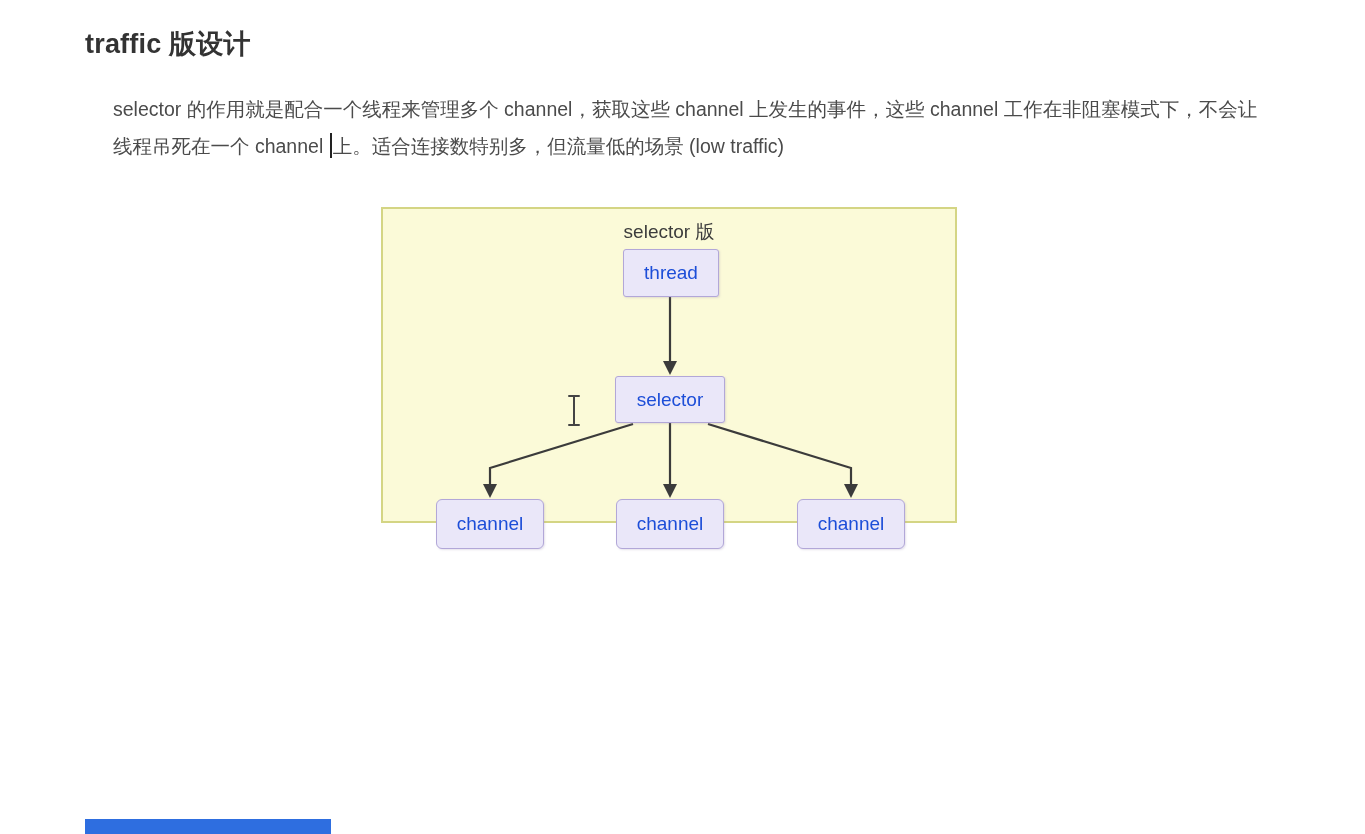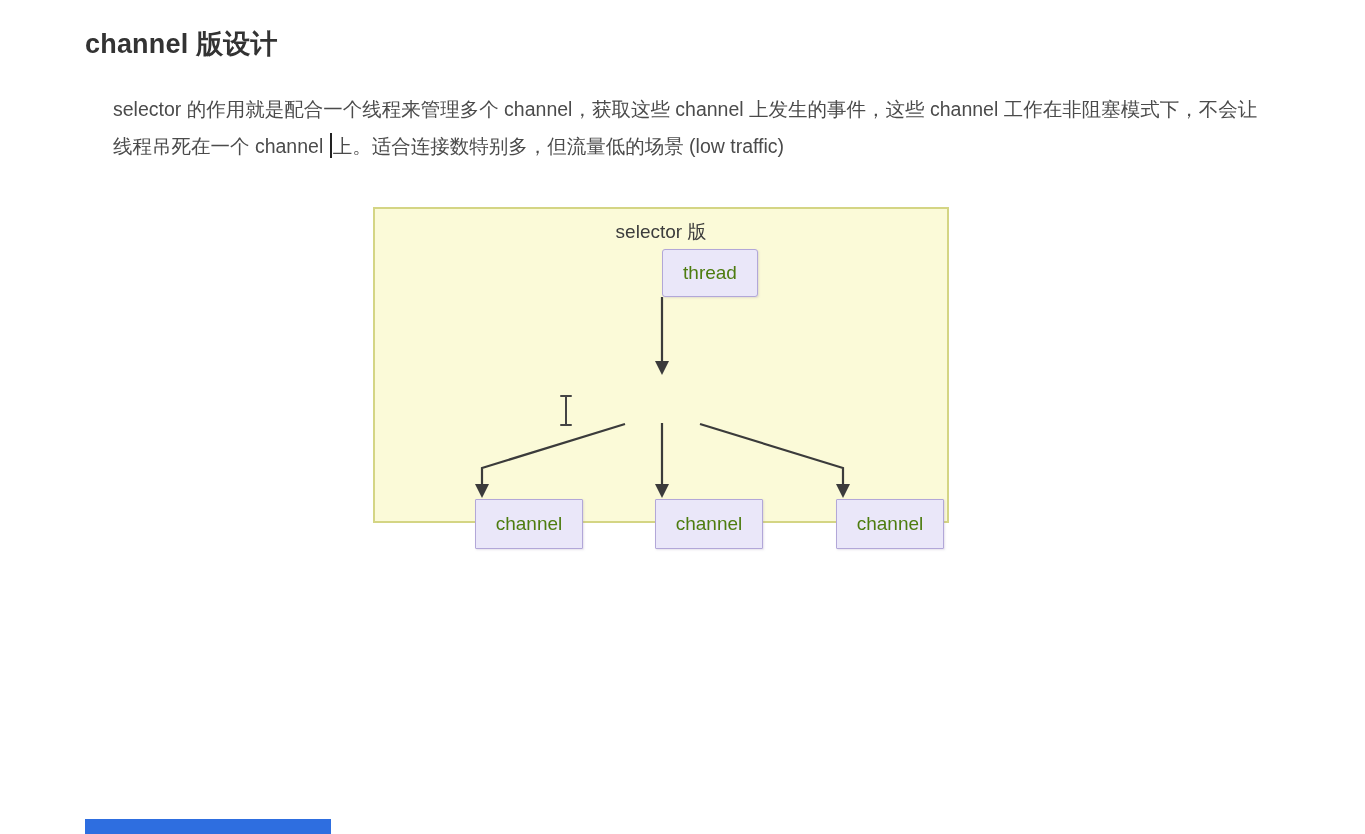--- a/index.html
+++ b/index.html
@@ -40,21 +40,21 @@
     display: inline-block;
     width: 2px;
     height: 25px;
     background: #222;
     vertical-align: -5px;
     margin: 0 1px;
   }
   
   .diagram-canvas {
     position: absolute;
-    left: 373px;
+    left: 381px;
     top: 207px;
     width: 576px;
     height: 316px;
     box-sizing: border-box;
     background: var(--canvas-bg, #fbfad8);
     border: 2px solid var(--canvas-border, #d4d584);
     padding-left: 24px;
   }
   .diagram-title {
     position: absolute;
@@ -63,53 +63,52 @@
     top: 10px;
     text-align: center;
     font-size: 19px;
     color: #3c3c3c;
   }
   .node {
     position: absolute;
     box-sizing: border-box;
     background: var(--node-bg, #eae7f9);
     border: 1.5px solid var(--node-border, #b2a7d8);
-    color: #4d7c0f;
+    color: #1d4ed8;
     font-size: 19px;
     text-align: center;
     display: flex;
     align-items: center;
     justify-content: center;
     box-shadow: 1px 1px 2px rgba(150,140,180,0.25);
-    margin-left: 47px;
   }
   .node-thread   { left: 240px; top: 40px;  width: 96px;  height: 48px; border-radius: 3px; }
   .node-selector { left: 232px; top: 167px; width: 110px; height: 47px; border-radius: 3px; }
-  .node-channel  { top: 290px; width: 108px; height: 50px; border-radius: 1px; }
+  .node-channel  { top: 290px; width: 108px; height: 50px; border-radius: 6px; }
   .channel-1 { left: 53px; }
   .channel-2 { left: 233px; }
   .channel-3 { left: 414px; }
   .arrow-layer { position: absolute; left: 0; top: 0; width: 576px; height: 380px; }
   .ibeam-cursor { position: absolute; left: 184px; top: 185px; width: 14px; height: 34px; }
   
   .highlight-bar {
     position: absolute;
     left: 85px;
     top: 819px;
     width: 246px;
     height: 15px;
     background: var(--highlight-bar, #2e6ee0);
   }
 </style>
 </head>
 <body>
 
 <div class="screen">
 
-  <h1 class="page-title">channel 版设计</h1>
+  <h1 class="page-title">traffic 版设计</h1>
 
   <p class="para para-1"><span>selector 的作用就是配合一个线程来管理多个 channel，获取这些 channel 上发生的事件，这些 channel 工作在非阻塞模式下，不会让线程吊死在一个 channel </span><span class="text-caret"></span><span>上。适合连接数特别多，但流量低的场景 (low traffic)</span></p>
 
   <div class="diagram-canvas">
     <div class="diagram-title">selector 版</div>
 
     <svg class="arrow-layer" viewBox="0 0 576 380">
 
       <line x1="287" y1="88" x2="287" y2="153" stroke="#3b3b3b" stroke-width="2.2"></line>
       <polygon points="280,152 294,152 287,166" fill="#3b3b3b"></polygon>
@@ -118,20 +117,21 @@
       <polygon points="280,275 294,275 287,289" fill="#3b3b3b"></polygon>
 
       <path d="M 250 215 L 107 259 L 107 277" stroke="#3b3b3b" stroke-width="2.2" fill="none"></path>
       <polygon points="100,275 114,275 107,289" fill="#3b3b3b"></polygon>
 
       <path d="M 325 215 L 468 259 L 468 277" stroke="#3b3b3b" stroke-width="2.2" fill="none"></path>
       <polygon points="461,275 475,275 468,289" fill="#3b3b3b"></polygon>
     </svg>
 
     <div class="node node-thread">thread</div>
+    <div class="node node-selector">selector</div>
     <div class="node node-channel channel-1">channel</div>
     <div class="node node-channel channel-2">channel</div>
     <div class="node node-channel channel-3">channel</div>
 
     <svg class="ibeam-cursor" viewBox="0 0 14 34">
       <path d="M2 2 H12 M7 2 V31 M2 31 H12" stroke="#444" stroke-width="2" fill="none" stroke-linecap="round"></path>
     </svg>
   </div>
 
 

